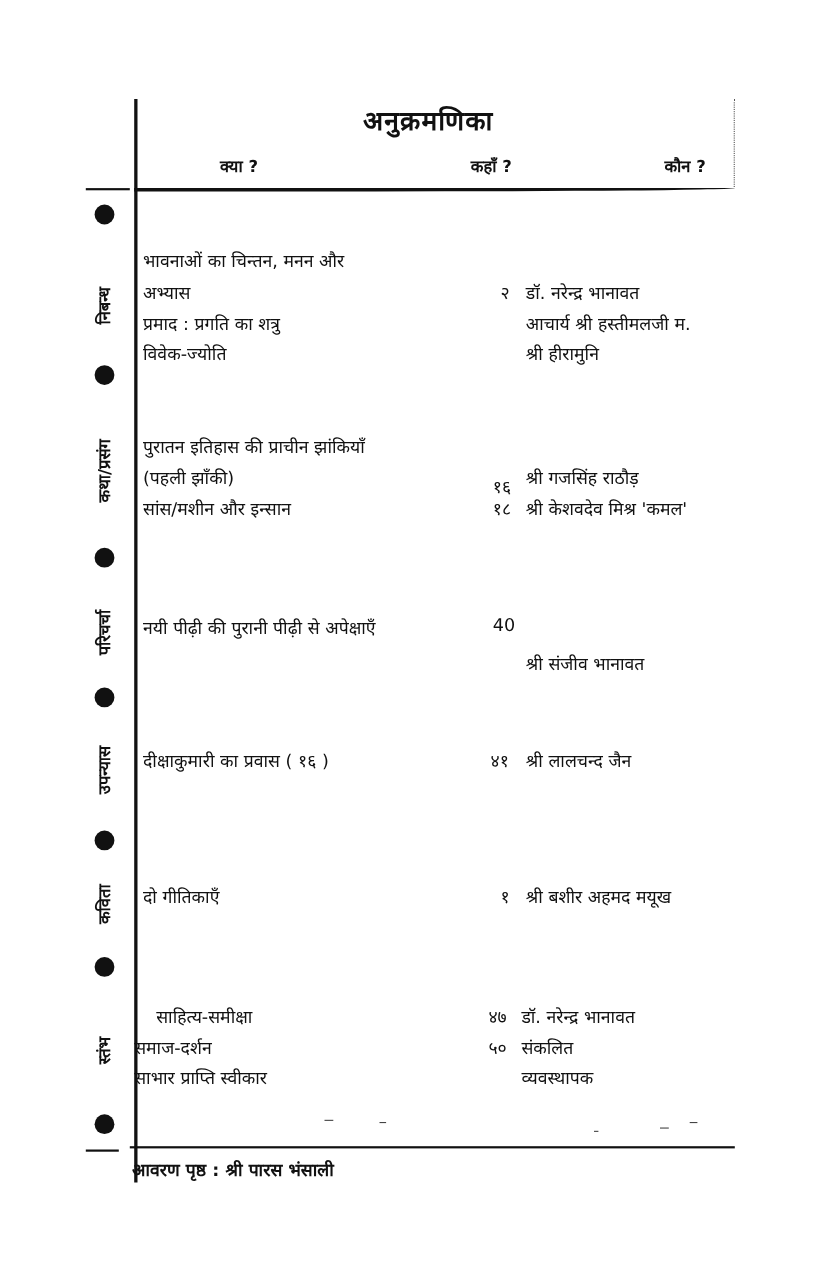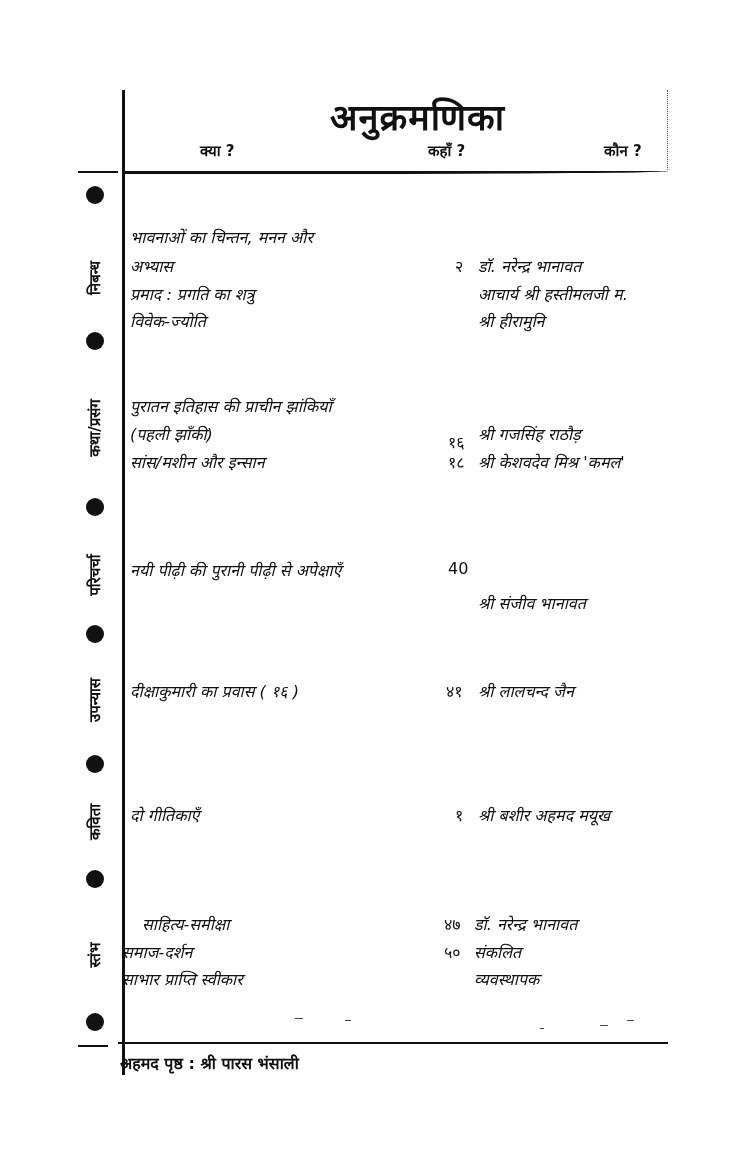--- a/index.html
+++ b/index.html
@@ -7,28 +7,28 @@
     width:746px; height:1170px; background:#ffffff; position:relative; overflow:hidden;
     font-family:"DejaVu Sans", sans-serif; color:#111;
   }
   .abs { position:absolute; }
   .vline { position:absolute; left:122px; top:90px; width:3px; height:985px; background:#111; }
   .hrule-top { position:absolute; left:122px; top:171px; width:546px; height:3px; background:#111; border-radius:0 0 60% 0 / 0 0 100% 0; }
   .hrule-top-left { position:absolute; left:78px; top:171px; width:40px; height:2px; background:#111; }
   .hrule-bottom { position:absolute; left:118px; top:1042px; width:550px; height:2px; background:#111; }
   .hrule-bottom-left { position:absolute; left:78px; top:1045px; width:30px; height:2px; background:#111; }
   .dotted-edge { position:absolute; left:667px; top:90px; width:0; height:80px; border-left:1px dotted #555; }
-  .title { left:330px; top:92px; font-size:36px; font-weight:bold; letter-spacing:1px; }
+  .title { left:330px; top:92px; font-size:24px; font-weight:bold; letter-spacing:1px; }
   .colhead { top:140px; font-size:15px; font-weight:bold; }
   .dot { position:absolute; left:86px; width:18px; height:18px; border-radius:50%; background:#111; }
   .sidelabel {
     position:absolute; left:64px; width:60px; text-align:center; font-size:15px; font-weight:bold;
     transform:rotate(-90deg); transform-origin:center center; white-space:nowrap;
   }
-  .item { position:absolute; font-size:16px; white-space:nowrap;font-style:italic; }
+  .item { position:absolute; font-size:16px; white-space:nowrap; }
   .left { left:130px; }
   .page { position:absolute; font-size:16px; white-space:nowrap; }
   .footer { left:120px; top:1052px; font-size:16px; font-weight:bold; }
   .speck { position:absolute; height:1px; background:#444; }
 </style>
 </head>
 <body>
 
 <div class="vline"></div>
 <div class="hrule-top"></div>
@@ -94,13 +94,13 @@
 <div class="item" style="left:474px; top:941px;">संकलित</div>
 <div class="item" style="left:122px; top:968px;">साभार प्राप्ति स्वीकार</div>
 <div class="item" style="left:474px; top:968px;">व्यवस्थापक</div>
 
 <div class="speck" style="left:295px; top:1018px; width:8px;"></div>
 <div class="speck" style="left:345px; top:1020px; width:6px;"></div>
 <div class="speck" style="left:540px; top:1028px; width:4px;"></div>
 <div class="speck" style="left:600px; top:1025px; width:8px;"></div>
 <div class="speck" style="left:627px; top:1020px; width:7px;"></div>
 
-<div class="abs footer">अहमद पृष्ठ : श्री पारस भंसाली</div>
+<div class="abs footer">आवरण पृष्ठ : श्री पारस भंसाली</div>
 
 </body></html>

